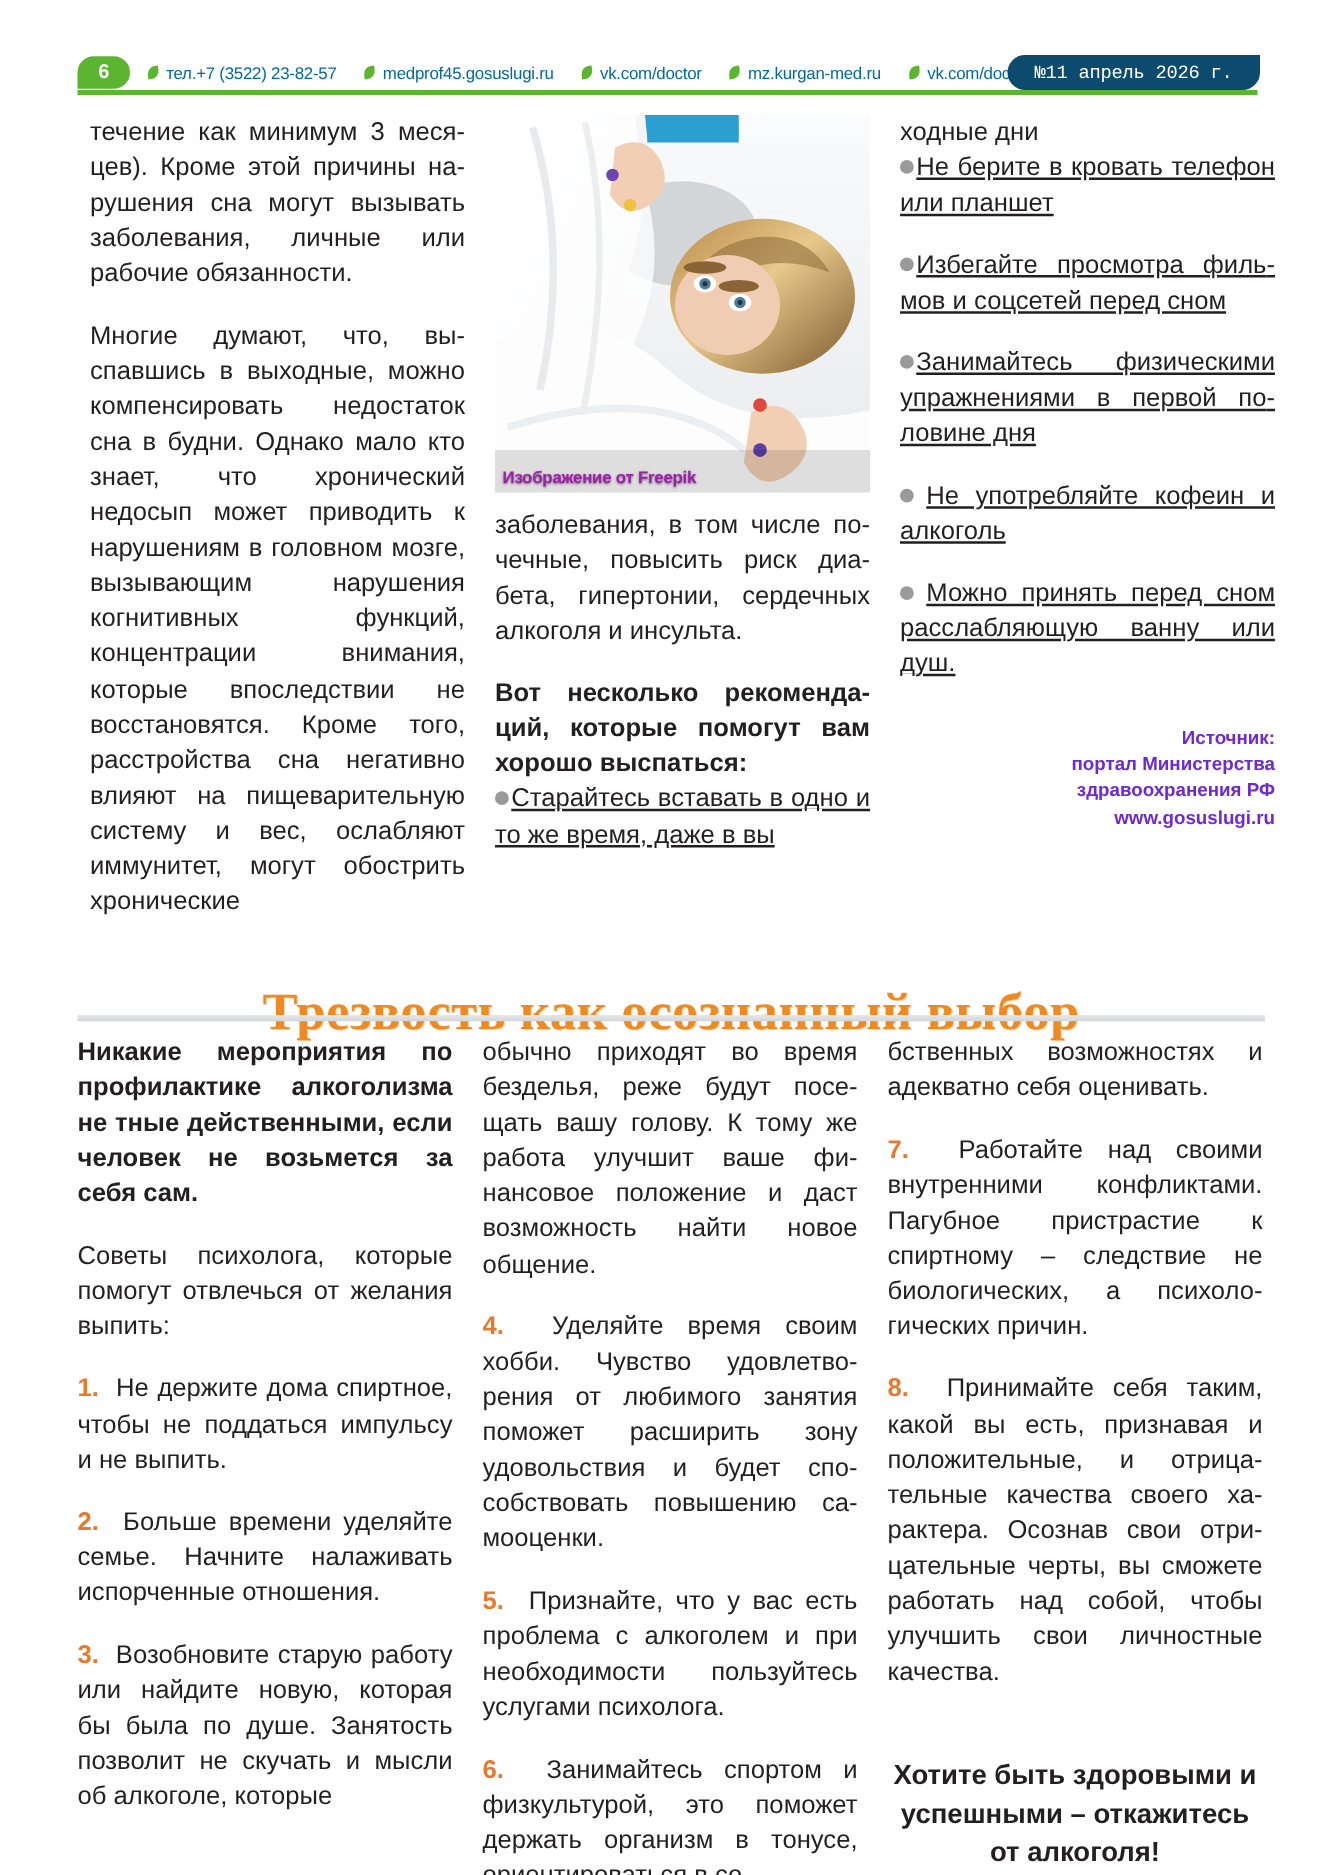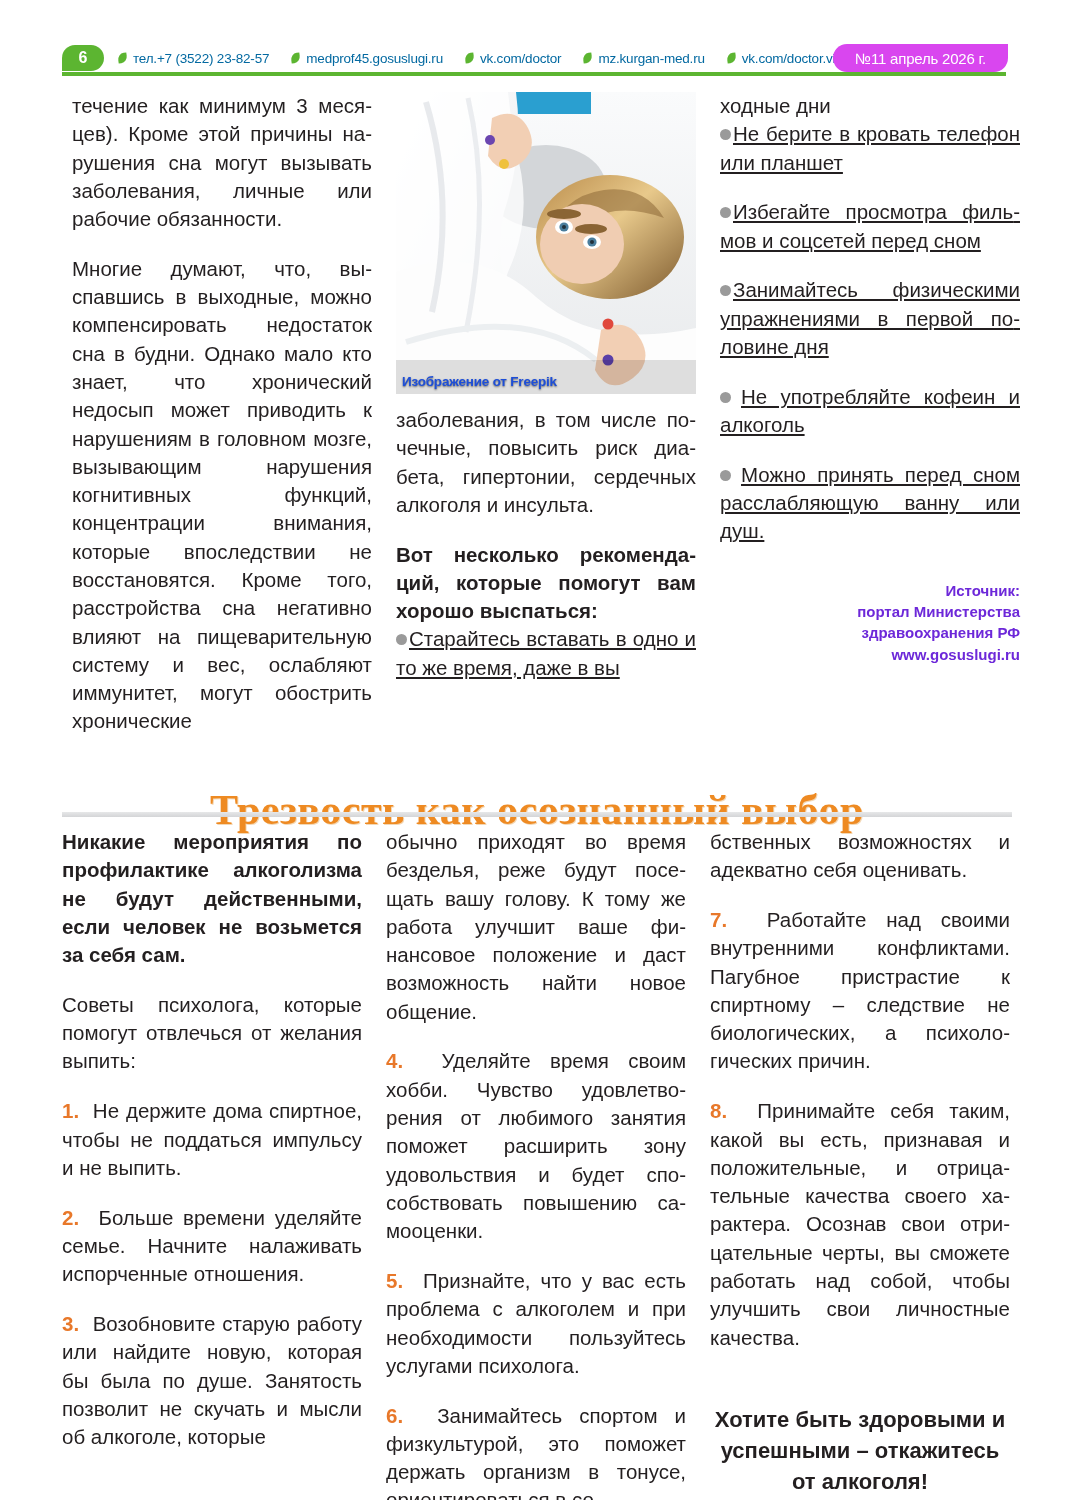--- a/index.html
+++ b/index.html
@@ -48,26 +48,27 @@
     transform:rotate(-8deg);
     margin-right:6px;
     flex:0 0 auto;
   }
   .linktext{
     color:#0369a1;font-size:13.5px;
     letter-spacing:-0.2px;
   }
   .issue{
     position:absolute;right:0;top:-1px;height:28px;
-    background:#d946ef;
+    background:#0c4a6e;
     border-radius:14px 0 14px 14px;
     color:#ffffff;font-size:15px;
     display:flex;align-items:center;justify-content:center;
     padding:0 22px;
     letter-spacing:-0.2px;
+    font-family:Liberation Mono, monospace;
   }
 
   
   .a1{
     position:absolute;left:72px;top:92px;width:950px;
     display:flex;gap:24px;
   }
   .col{width:300px;}
   .body-txt{
     font-size:20.5px;line-height:1.38;
@@ -81,21 +82,21 @@
   .body-bold{font-weight:bold;}
 
   
   .photo-wrap{
     position:relative;width:300px;height:302px;
     overflow:hidden;margin-bottom:12px;
     background:#dfe3e6;
   }
   .photo-caption{
     position:absolute;left:6px;bottom:5px;
-    color:#1d4ed8;font-size:13.5px;font-weight:bold;
+    color:#a21caf;font-size:13.5px;font-weight:bold;
     text-shadow:0 1px 2px rgba(0,0,0,.55);
     letter-spacing:-0.2px;
   }
 
   
   .bullet{
     font-size:20.5px;line-height:1.38;text-align:justify;
     margin:0 0 1.05em 0;position:relative;text-decoration:underline;
   }
   .bullet .dot{
@@ -250,21 +251,21 @@
       </div>
     </div>
   </div>
 
   <h1 class="a2-title">Трезвость как осознанный выбор</h1>
   <div class="a2-rule"></div>
 
   <div class="a2">
 
     <div class="col">
-      <p class="body-txt lead">Никакие мероприятия по профилактике алкоголиз­ма не будут действенны­ми, если человек не возь­мется за себя сам.</p>
+      <p class="body-txt lead">Никакие мероприятия по профилактике алкоголиз­ма не тные действенны­ми, если человек не возь­мется за себя сам.</p>
       <p class="body-txt">Советы психолога, которые помогут отвлечься от жела­ния выпить:</p>
       <p class="body-txt"><span class="num">1.</span>&nbsp;&nbsp;<span>Не держите дома спир­тное, чтобы не поддаться им­пульсу и не выпить.</span></p>
       <p class="body-txt"><span class="num">2.</span>&nbsp;&nbsp;<span>Больше времени уделяй­те семье. Начните налажи­вать испорченные отноше­ния.</span></p>
       <p class="body-txt"><span class="num">3.</span>&nbsp;&nbsp;<span>Возобновите старую ра­боту или найдите новую, ко­торая бы была по душе. Заня­тость позволит не скучать и мысли об алкоголе, которые</span></p>
     </div>
 
     <div class="col">
       <p class="body-txt">обычно приходят во время безделья, реже будут посе­щать вашу голову. К тому же работа улучшит ваше фи­нансовое положение и даст возможность найти новое общение.</p>
       <p class="body-txt"><span class="num">4.</span>&nbsp;&nbsp;<span>Уделяйте время своим хобби. Чувство удовлетво­рения от любимого занятия поможет расширить зону удовольствия и будет спо­собствовать повышению са­мооценки.</span></p>
       <p class="body-txt"><span class="num">5.</span>&nbsp;&nbsp;<span>Признайте, что у вас есть проблема с алкоголем и при необходимости пользуй­тесь услугами психолога.</span></p>

